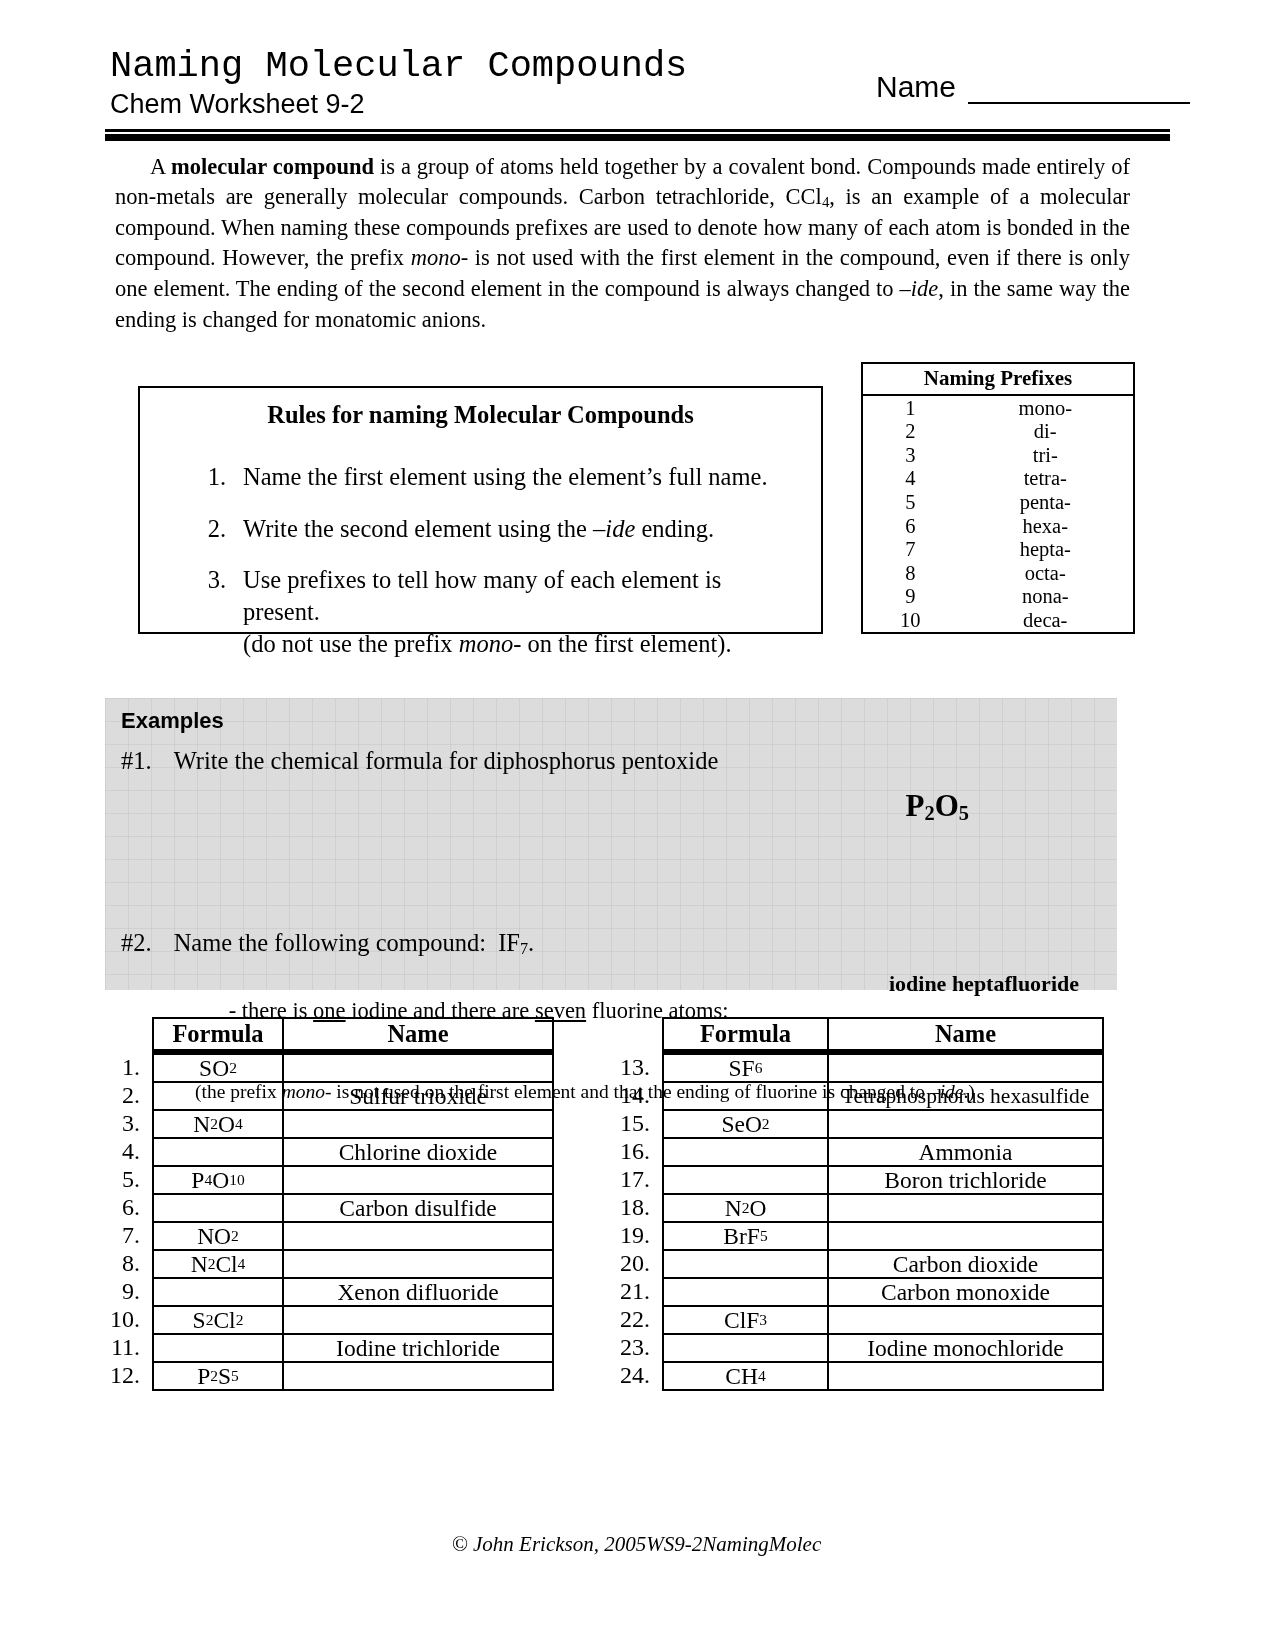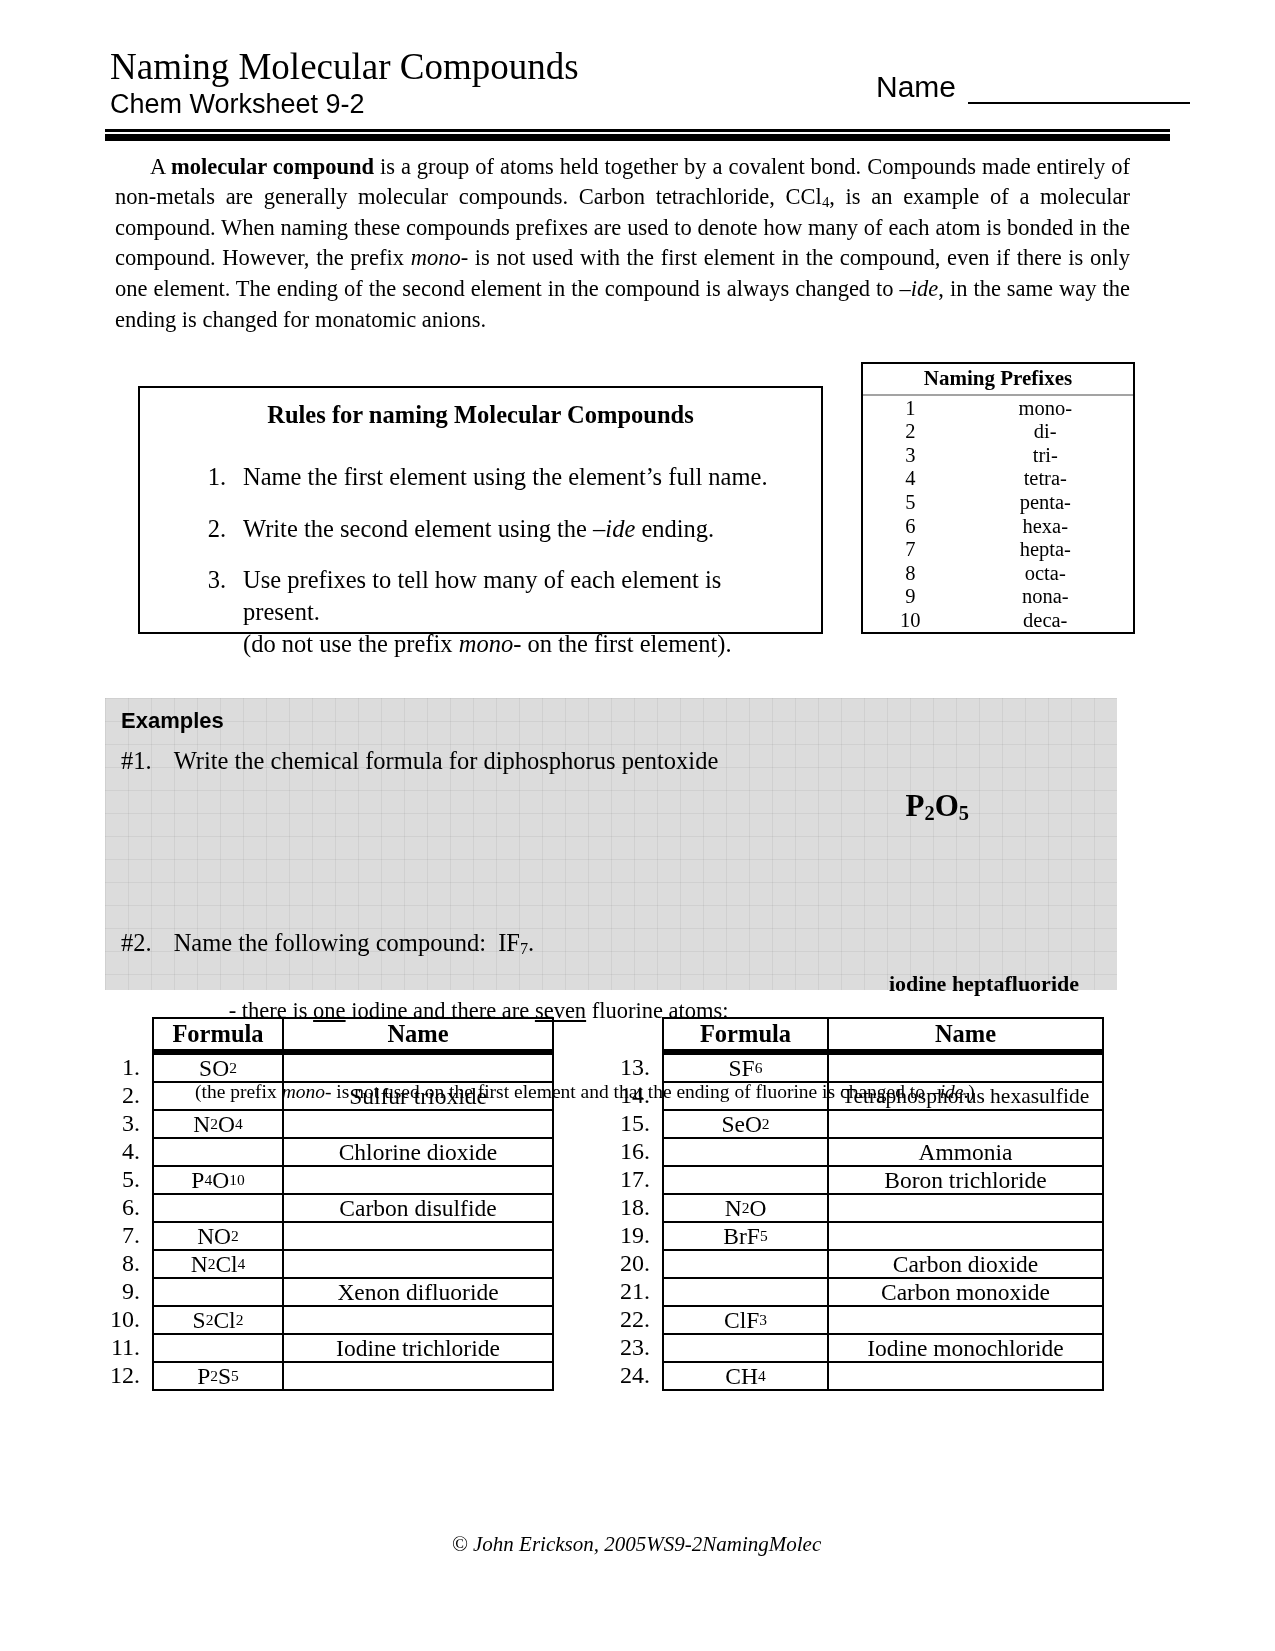--- a/index.html
+++ b/index.html
@@ -8,21 +8,21 @@
     width:1275px;height:1651px;
     margin:0 auto;
     background:#ffffff;
     color:#000;
     font-family:"Liberation Serif","DejaVu Serif",serif;
     overflow:hidden;
   }
   
   .header-row{display:flex;justify-content:space-between;padding:46px 85px 0 110px;}
   .title-block{line-height:1.12;}
-  .page-title{font-family:Liberation Serif, serif;font-size:37px;font-weight:400;}
+  .page-title{font-family:Liberation Mono, monospace;font-size:37px;font-weight:400;}
   .page-subtitle{font-family:"Liberation Sans","DejaVu Sans",sans-serif;font-size:27px;font-weight:400;margin-top:2px;}
   .name-block{display:flex;align-items:flex-end;margin-top:14px;height:44px;}
   .name-label{font-family:"Liberation Sans","DejaVu Sans",sans-serif;font-size:30px;}
   .name-blank{width:222px;border-bottom:2px solid #000;height:34px;margin-left:12px;}
   
   .double-rule{margin:9px 105px 0 105px;}
   .double-rule .thin{height:3px;background:#000;}
   .double-rule .gap{height:2px;}
   .double-rule .thick{height:7px;background:#000;}
   
@@ -40,21 +40,21 @@
   }
   .rules-title{text-align:center;font-weight:bold;font-size:24.5px;}
   .rules-list{margin-top:32px;padding-left:56px;padding-right:18px;}
   .rule-item{display:flex;margin-bottom:19px;font-size:24.5px;line-height:1.32;}
   .rule-num{width:30px;text-align:right;flex:none;}
   .rule-text{margin-left:17px;}
   .prefix-table{
     margin-left:38px;width:274px;
     border:2px solid #000;box-sizing:border-box;
   }
-  .prefix-title{font-weight:bold;font-size:21px;text-align:center;padding:2px 0 3px 0;border-bottom:2px solid #a3a3a3;}
+  .prefix-title{font-weight:bold;font-size:21px;text-align:center;padding:2px 0 3px 0;border-bottom:2px solid #000000;}
   .prefix-row{display:flex;height:23.6px;align-items:center;font-size:20.5px;}
   .prefix-count{width:35%;text-align:center;}
   .prefix-name{width:65%;text-align:center;}
   
   .examples-box{
     margin:64px 0 0 105px;width:1012px;height:292px;box-sizing:border-box;
     background-color:#dcdcdc;
     background-image:
       linear-gradient(to right, rgba(0,0,0,0.055) 1px, rgba(0,0,0,0) 1px),
       linear-gradient(to bottom, rgba(0,0,0,0.055) 1px, rgba(0,0,0,0) 1px);

